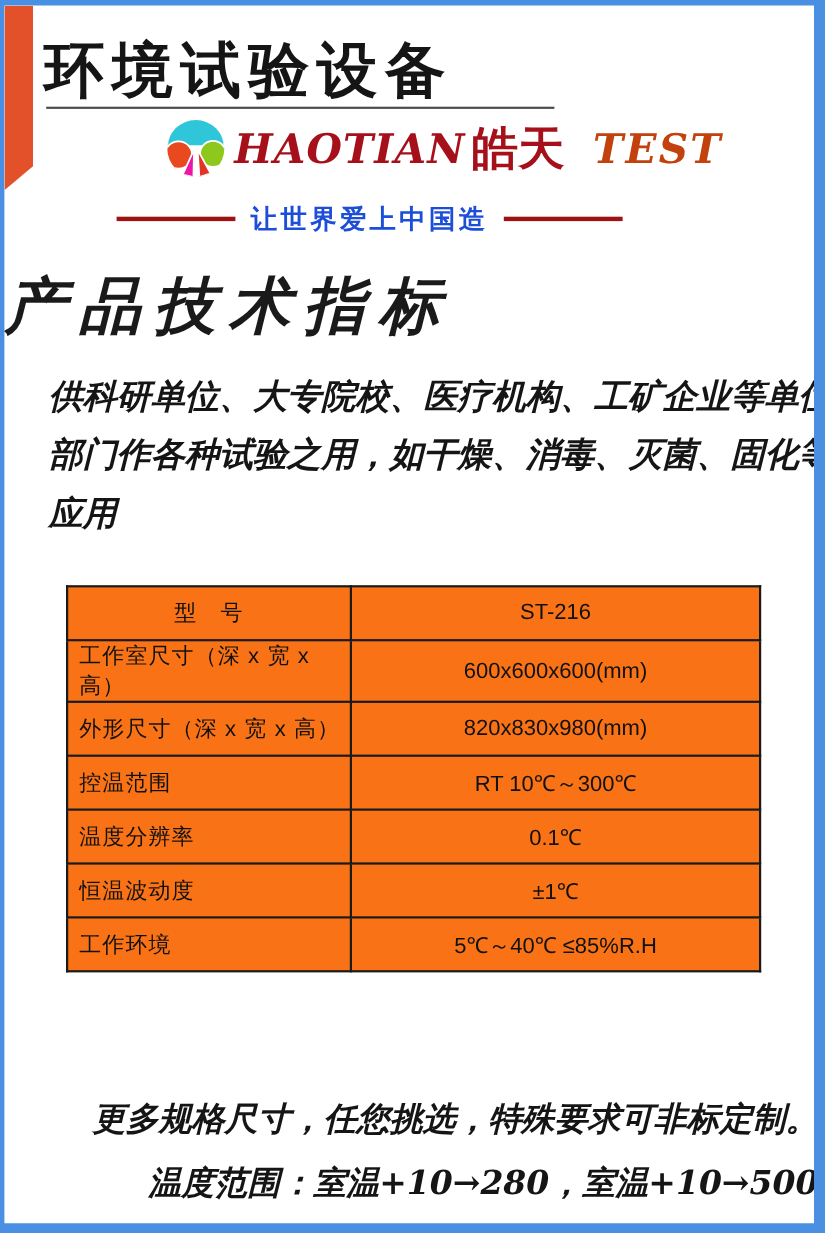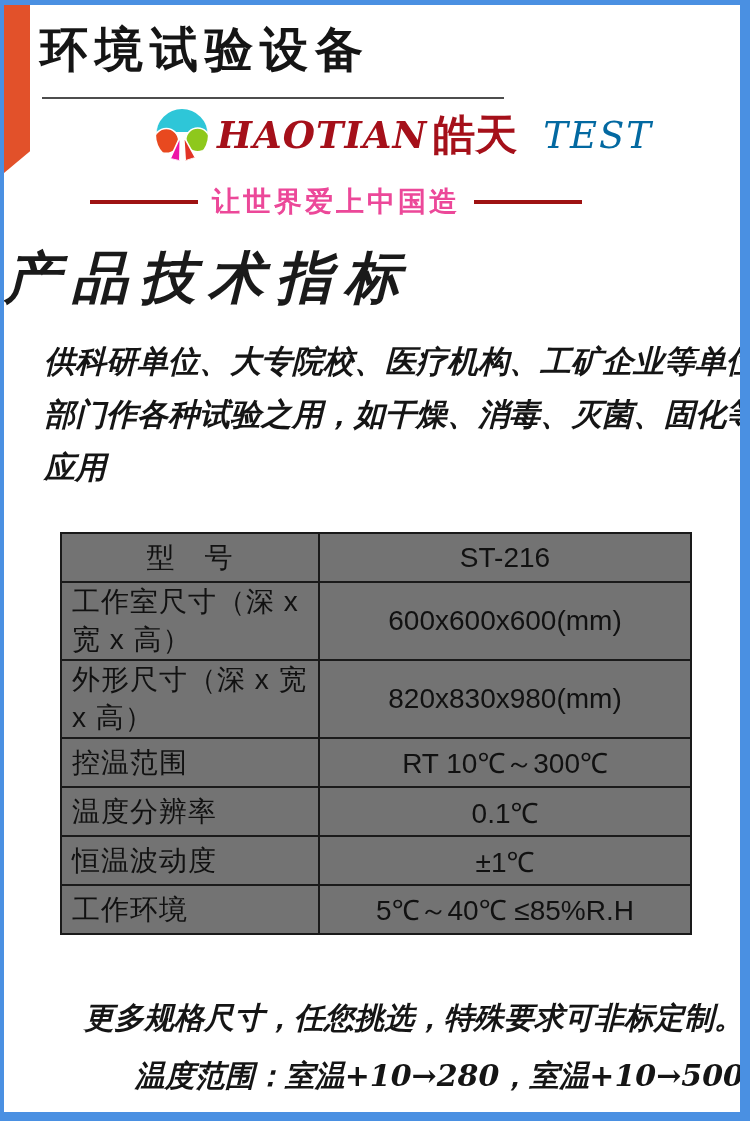--- a/index.html
+++ b/index.html
@@ -8,68 +8,68 @@
     background:#ffffff;overflow:hidden;
     border-style:solid;border-color:#4a90e2;border-width:5px 10px 9px 4px;
     font-family:"Liberation Sans",sans-serif;color:#111;
   }
   .ribbon{
     position:absolute;left:0;top:0;width:26px;height:168px;background:#e2512a;
     -webkit-clip-path:polygon(0 0,100% 0,100% 87%,0 100%);
     clip-path:polygon(0 0,100% 0,100% 87%,0 100%);
   }
   .page-title{
-    position:absolute;left:36px;top:13px;font-size:48px;font-weight:900;
+    position:absolute;left:36px;top:23px;font-size:55px;font-weight:900;
     letter-spacing:7px;color:#151515;white-space:nowrap;
   }
   .title-rule{position:absolute;left:38px;top:92px;width:462px;height:2px;background:#4d4d4d;}
   .brand-row{
     position:absolute;left:0;top:102px;width:736px;display:flex;align-items:center;
     justify-content:center;transform:translateX(32px);
   }
   .logo-circle{width:54px;height:54px;margin-right:8px;flex:0 0 auto;}
   .brand-text{
     font-family:"DejaVu Serif",serif;font-style:italic;font-weight:bold;
     color:#a5101a;font-size:37px;letter-spacing:1px;white-space:nowrap;
   }
   .brand-cn{
     font-family:"DejaVu Serif",serif;font-weight:bold;color:#a5101a;
     font-size:42px;margin-left:6px;white-space:nowrap;
   }
   .brand-test{
-    font-family:"DejaVu Serif",serif;font-style:italic;font-weight:normal;
-    color:#0369a1;font-size:37px;margin-left:26px;letter-spacing:2px;white-space:nowrap;
+    font-family:"DejaVu Serif",serif;font-style:italic;font-weight:bold;
+    color:#c2410c;font-size:37px;margin-left:26px;letter-spacing:2px;white-space:nowrap;
   }
   .slogan-row{
     position:absolute;top:178px;left:0;width:736px;display:flex;align-items:center;
     justify-content:center;gap:14px;transform:translateX(-36px);
   }
   .slogan-line{width:108px;height:4px;background:#9e1212;flex:0 0 auto;}
   .slogan-text{
-    color:#ec4899;font-size:28px;font-weight:bold;letter-spacing:3px;
+    color:#1d4ed8;font-size:24px;font-weight:bold;letter-spacing:3px;
     font-family:Liberation Sans, sans-serif;white-space:nowrap;
   }
   .section-title{
     position:absolute;top:236px;left:0;width:736px;
     font-size:56px;font-weight:bold;letter-spacing:12px;color:#1a1a1a;
     font-family:"DejaVu Serif",serif;font-style:italic;white-space:nowrap;
   }
   .description{
     position:absolute;top:330px;left:40px;right:24px;
     font-family:"DejaVu Serif",serif;font-style:italic;font-weight:bold;
     font-size:31px;line-height:53px;color:#151515;
   }
   .description .line{white-space:nowrap;}
   .spec-table{
     position:absolute;top:527px;left:56px;width:630px;
     border-collapse:collapse;table-layout:fixed;
   }
   .spec-table td{
-    border:2px solid #1a1a1a;height:47px;font-size:28px;color:#111;
-    padding:0;vertical-align:middle;background:#737373;
+    border:2px solid #1a1a1a;height:47px;font-size:20px;color:#111;
+    padding:0;vertical-align:middle;background:#f97316;
   }
   .spec-table td.label{text-align:left;padding-left:10px;letter-spacing:1px;}
   .spec-table td.label.center{text-align:center;padding-left:0;}
   .spec-table td.value{text-align:center;}
   .footer-notes{
     position:absolute;top:984px;left:80px;
     font-family:"DejaVu Serif",serif;font-style:italic;font-weight:bold;
     font-size:30px;line-height:58px;color:#151515;text-align:right;
   }
   .footer-notes .line{white-space:nowrap;}

